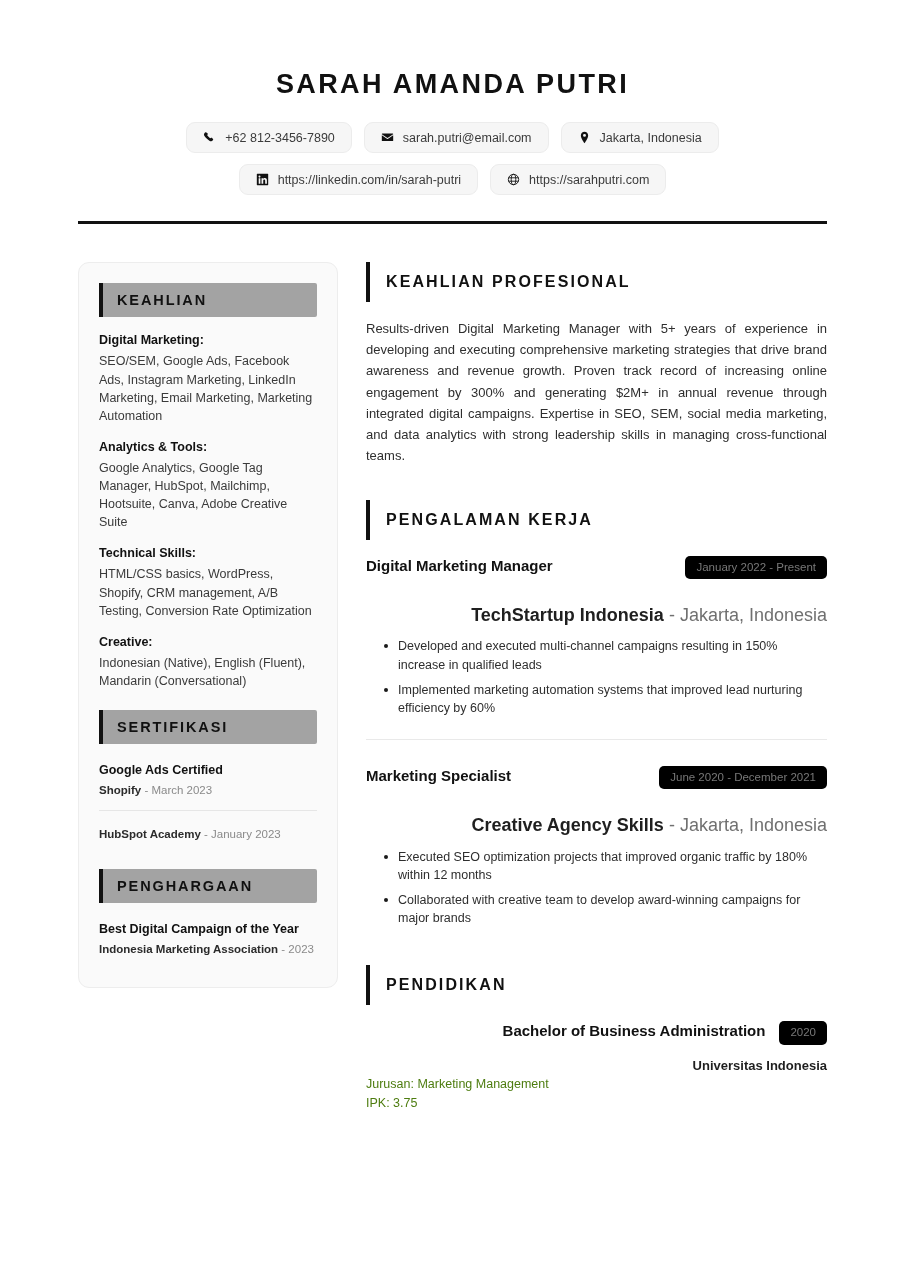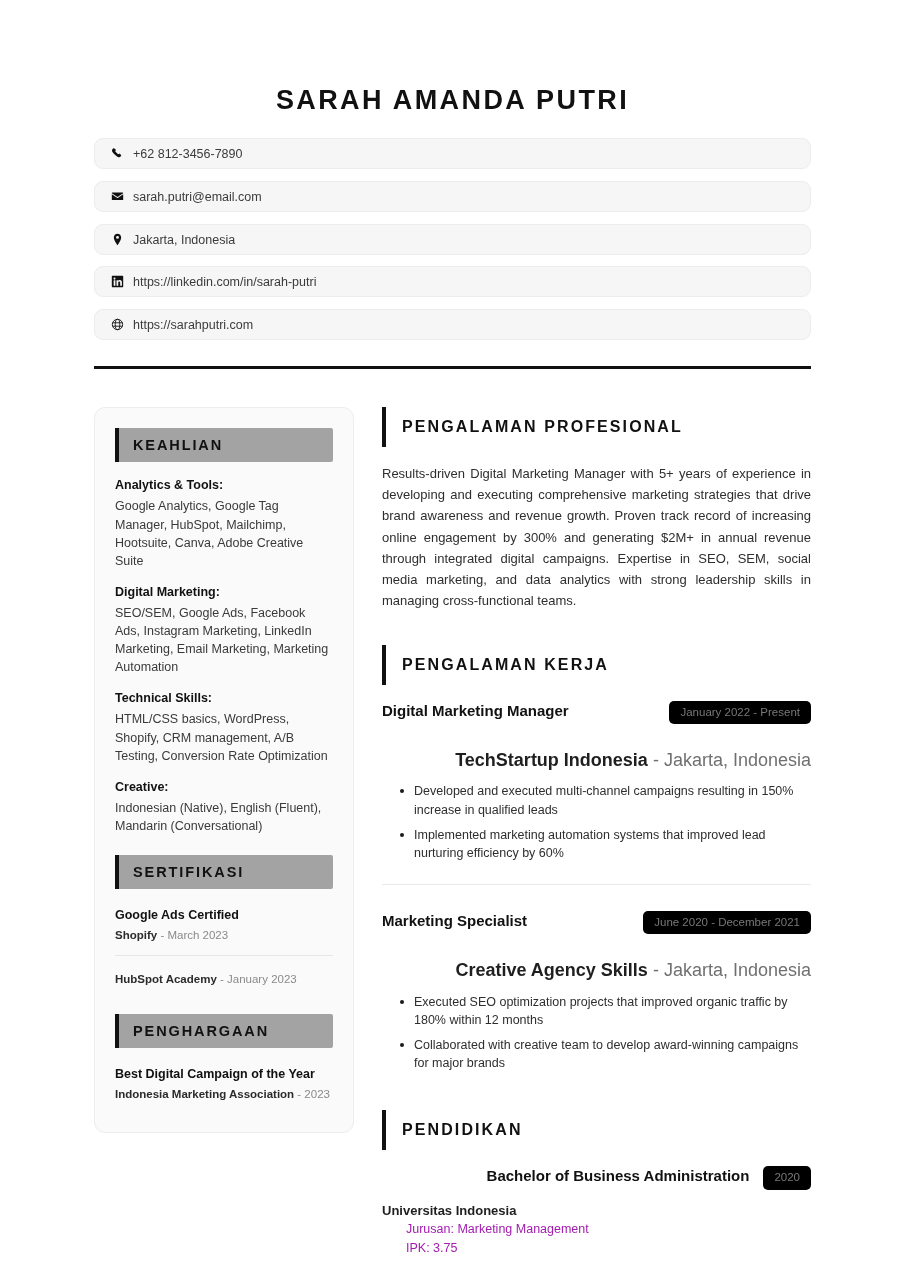--- a/index.html
+++ b/index.html
@@ -10,21 +10,21 @@
     background: #ffffff;
     font-family: "Liberation Sans", sans-serif;
     color: #1a1a1a;
     -webkit-font-smoothing: antialiased;
   }
 
   .page {
     width: 905px;
     height: 1280px;
     position: relative;
-    padding: 16px;
+    padding: 0;
     overflow: hidden;
   }
 
   
   .header {
     padding: 68px 78px 0 78px;
     text-align: center;
   }
   .cv-name {
     font-size: 27px;
@@ -36,21 +36,20 @@
   }
   .contact-rows {
     margin-top: 22px;
   }
   .contact-row {
     display: flex;
     justify-content: center;
     flex-wrap: wrap;
     gap: 12px;
     margin-bottom: 11px;
-    flex-direction: column;
   }
   .contact-pill {
     display: inline-flex;
     align-items: center;
     gap: 9px;
     background: #f6f6f6;
     border: 1px solid #ececec;
     border-radius: 9px;
     padding: 8px 16px;
     font-size: 12.5px;
@@ -242,26 +241,26 @@
     font-weight: bold;
     color: #111111;
     line-height: 1.3;
   }
   .edu-school {
     margin-top: 12px;
     font-size: 13px;
     font-weight: bold;
     color: #1f1f1f;
     line-height: 1.45;
+    text-align: right;
   }
   .edu-line {
     font-size: 12.5px;
-    color: #a21caf;
+    color: #4d7c0f;
     line-height: 1.45;
-    margin-left: 24px;
   }
 </style>
 </head>
 <body>
 
 <div class="page">
 
   <div class="header">
     <div class="cv-name">SARAH AMANDA PUTRI</div>
 
@@ -329,26 +328,26 @@
     <div class="col-left">
       <div class="side-card">
 
         <div class="sec-head boxed">
           <div class="bar"></div>
           <div class="htxt">KEAHLIAN</div>
         </div>
 
         <div>
           <div class="skill-group">
+            <div class="skill-label">Digital Marketing:</div>
+            <div class="skill-items">SEO/SEM, Google Ads, Facebook Ads, Instagram Marketing, LinkedIn Marketing, Email Marketing, Marketing Automation</div>
+          </div>
+          <div class="skill-group">
             <div class="skill-label">Analytics &amp; Tools:</div>
             <div class="skill-items">Google Analytics, Google Tag Manager, HubSpot, Mailchimp, Hootsuite, Canva, Adobe Creative Suite</div>
-          </div>
-          <div class="skill-group">
-            <div class="skill-label">Digital Marketing:</div>
-            <div class="skill-items">SEO/SEM, Google Ads, Facebook Ads, Instagram Marketing, LinkedIn Marketing, Email Marketing, Marketing Automation</div>
           </div>
           <div class="skill-group">
             <div class="skill-label">Technical Skills:</div>
             <div class="skill-items">HTML/CSS basics, WordPress, Shopify, CRM management, A/B Testing, Conversion Rate Optimization</div>
           </div>
           <div class="skill-group">
             <div class="skill-label">Creative:</div>
             <div class="skill-items">Indonesian (Native), English (Fluent), Mandarin (Conversational)</div>
           </div>
         </div>
@@ -396,21 +395,21 @@
           </div>
         </div>
 
       </div>
     </div>
 
     <div class="col-right">
 
       <div class="sec-head plain">
         <div class="bar"></div>
-        <div class="htxt">PENGALAMAN PROFESIONAL</div>
+        <div class="htxt">KEAHLIAN PROFESIONAL</div>
       </div>
       <div class="summary-text">Results-driven Digital Marketing Manager with 5+ years of experience in developing and executing comprehensive marketing strategies that drive brand awareness and revenue growth. Proven track record of increasing online engagement by 300% and generating $2M+ in annual revenue through integrated digital campaigns. Expertise in SEO, SEM, social media marketing, and data analytics with strong leadership skills in managing cross-functional teams.</div>
 
       <div class="block-gap"></div>
 
       <div class="sec-head plain">
         <div class="bar"></div>
         <div class="htxt">PENGALAMAN KERJA</div>
       </div>
 

